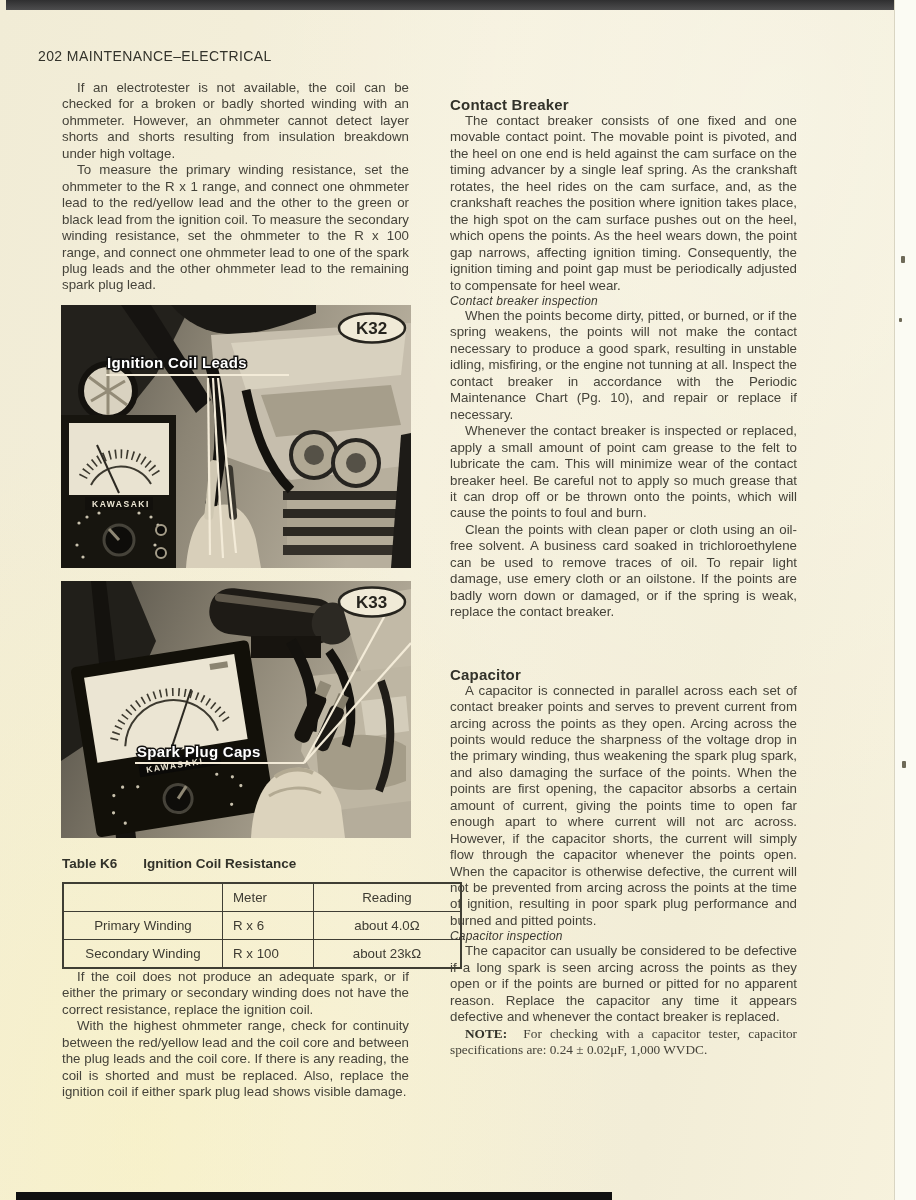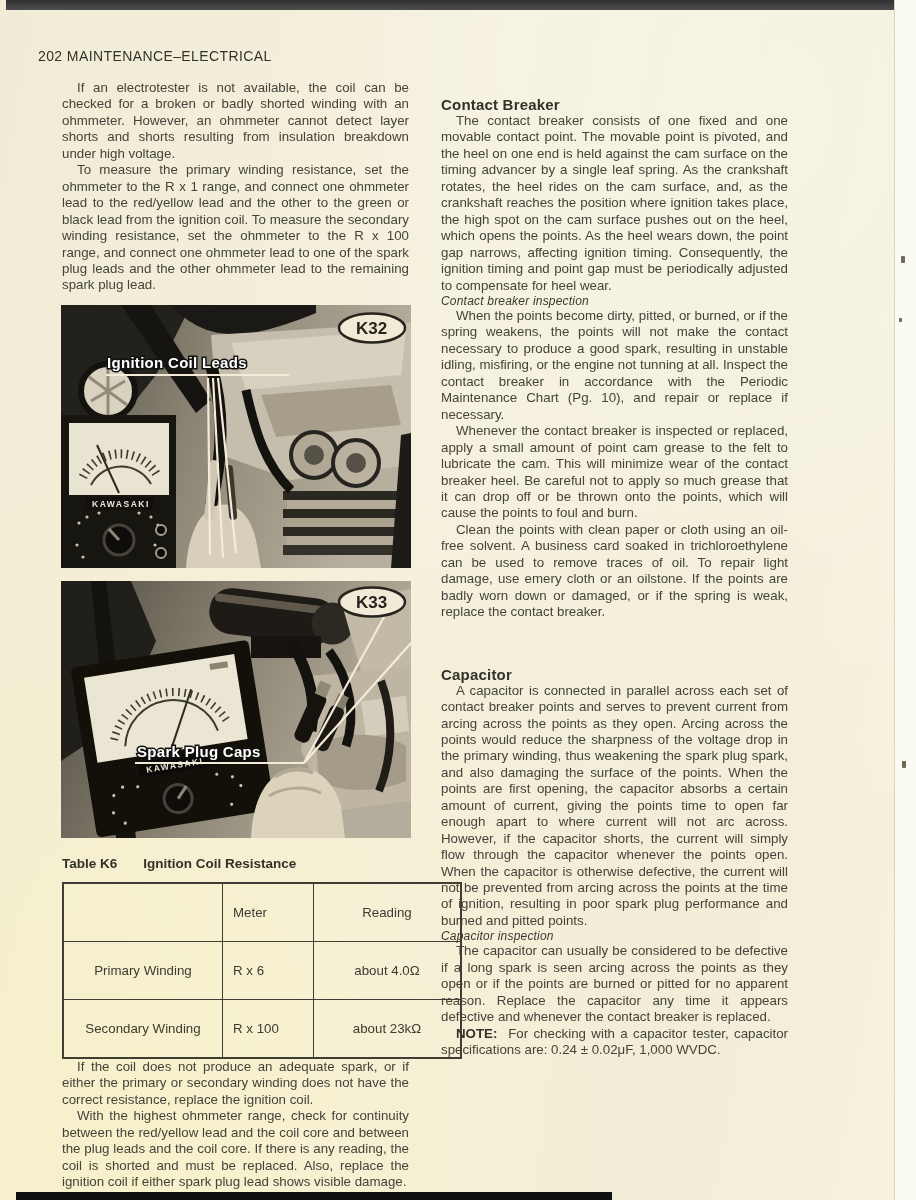--- a/index.html
+++ b/index.html
@@ -14,48 +14,48 @@
   }
   .topbar{position:absolute;top:0;left:6px;right:0;height:10px;background:linear-gradient(#2f2f30,#4d4d4e);}
   .bottombar{position:absolute;bottom:0;left:16px;width:596px;height:8px;background:#101010;}
   .rightstrip{position:absolute;top:0;right:0;width:21px;height:100%;background:#fbfbf3;border-left:1px solid #d9d5c2;}
   .speck{position:absolute;background:#6e6a58;border-radius:1px;}
 
   .page-header{
     position:absolute;left:38px;top:48px;
     font-size:14px;font-weight:normal;letter-spacing:.4px;color:#33332b;
   }
-  .content{position:absolute;left:62px;top:80px;display:flex;gap:32px;}
+  .content{position:absolute;left:62px;top:80px;display:flex;gap:41px;}
   .col{width:347px;}
   .col p{margin:0;font-size:13.3px;line-height:16.45px;text-align:justify;text-indent:15px;}
   h3.sec{margin:0;font-size:15px;font-weight:bold;color:#32322a;letter-spacing:.2px;}
   h4.sub{margin:0;font-size:12px;font-style:italic;font-weight:normal;color:#3a3931;letter-spacing:.2px;}
   .mt-sub{margin-top:13px;}
   .mb-head{margin-bottom:3px;}
 
   .photo{display:block;margin-left:-1px;}
   .photo-gap1{margin-top:11px;}
   .photo-gap2{margin-top:13px;}
 
   .tbl-caption{margin-top:18px;font-size:13.5px;font-weight:bold;color:#32322a;}
   .tbl-caption .cap-title{margin-left:26px;}
   table.spec{
     margin-top:11px;border-collapse:collapse;width:368px;table-layout:fixed;
     font-size:13.3px;color:#3d3b32;
   }
   table.spec td,table.spec th{
-    border:1.5px solid #3f3e34;height:21px;padding:18px 4px;font-weight:normal;
+    border:1.5px solid #3f3e34;height:21px;padding:3px 4px;font-weight:normal;
   }
   table.spec{border:2px solid #3f3e34;}
   .c1{width:150px;text-align:center;}
   .c2{width:76px;text-align:left;padding-left:10px !important;}
   .c3{width:138px;text-align:center;}
   .after-table{margin-top:26px;}
 
-  .note-p{margin:0;font-size:13.3px;line-height:16.45px;text-align:justify;}
+  .note-p{margin:0;font-size:13.3px;line-height:16.45px;text-align:justify;font-family:Liberation Serif, serif;}
   .note-label{font-weight:bold;color:#32322a;}
 
   svg text.phlabel{
     font-family:"Liberation Sans",sans-serif;font-size:15px;font-weight:bold;
     fill:#ffffff;stroke:#121110;stroke-width:3px;paint-order:stroke;letter-spacing:.3px;
   }
   svg text.badge{
     font-family:"Liberation Sans",sans-serif;font-size:17px;font-weight:bold;fill:#26241e;
   }
   svg text.brand{

